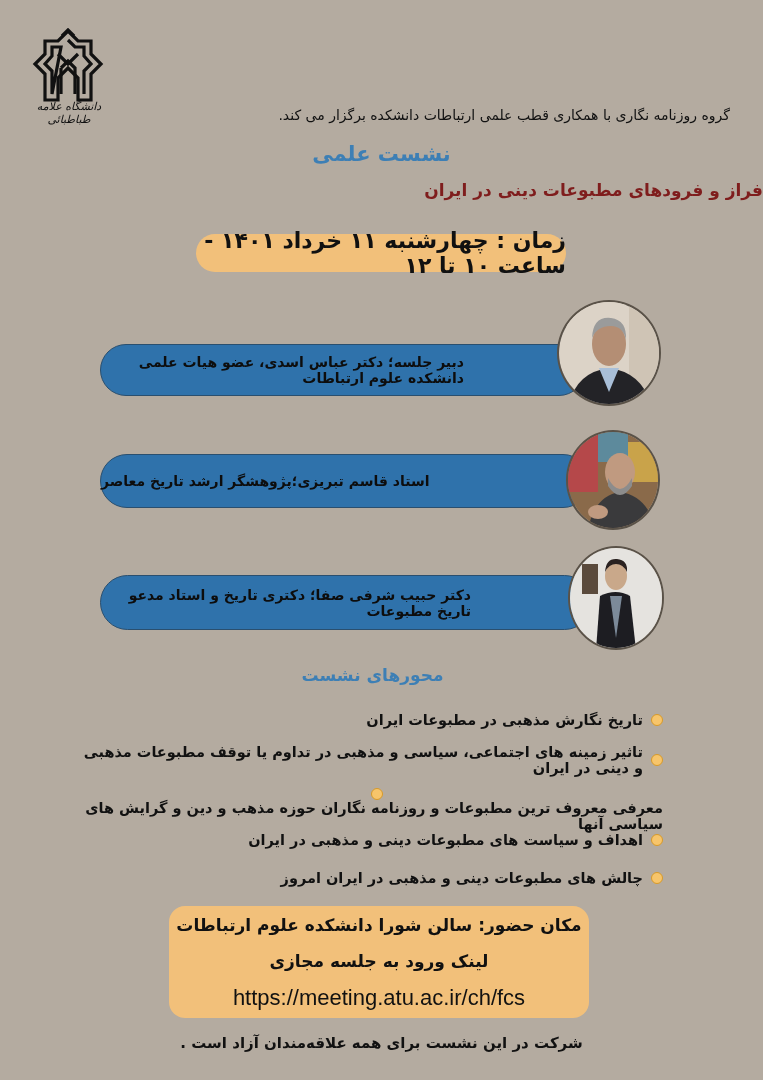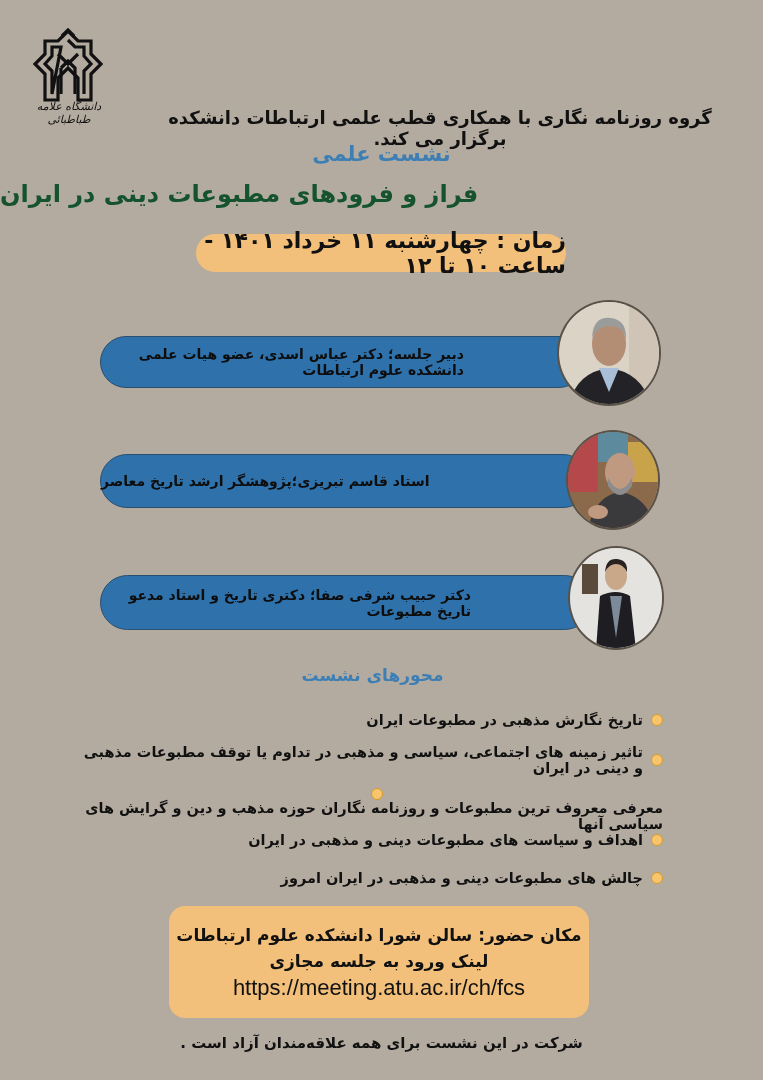--- a/index.html
+++ b/index.html
@@ -11,23 +11,23 @@
     font-family: "DejaVu Sans", sans-serif;
     color: #111;
   }
   .abs { position: absolute; }
   .rtl { direction: rtl; }
 
   
   .logo { left: 28px; top: 28px; width: 80px; height: 100px; }
   .logo-text { left: 24px; top: 100px; width: 90px; font-family: "DejaVu Serif", serif; font-size: 11px; font-style: italic; text-align: center; color: #111; }
 
-  .organizer { left: 150px; top: 107px; width: 580px; font-size: 18px; font-weight: bold; text-align: center; }
+  .organizer { left: 150px; top: 107px; width: 580px; font-size: 14px; font-weight: normal; text-align: right; }
   .event-type { left: 0; top: 142px; width: 763px; font-size: 21px; font-weight: bold; color: #3d7fb5; text-align: center; }
-  .event-title { left: 0; top: 180px; width: 763px; font-size: 24px; font-weight: bold; color: #14532d; text-align: left; }
+  .event-title { left: 0; top: 180px; width: 763px; font-size: 17px; font-weight: bold; color: #7f1d1d; text-align: right; }
 
   .time-badge {
     left: 196px; top: 234px; width: 370px; height: 38px;
     background: #f2c07a; border-radius: 19px;
     display: flex; align-items: center; justify-content: center;
     font-size: 22px; font-weight: bold;
   }
 
   .speaker-pill {
     background: #2f72ab;
@@ -53,21 +53,21 @@
   }
   .bullet {
     width: 10px; height: 10px; border-radius: 50%;
     background: #f7c56b; border: 1px solid #d79a2a;
     margin-left: 8px; flex-shrink: 0;
   }
 
   .venue-box {
     left: 169px; top: 906px; width: 420px; height: 112px;
     background: #f2c07a; border-radius: 16px;
-    display: flex; flex-direction: column; align-items: center; justify-content: center;
+    display: flex; flex-direction: column; align-items: center; justify-content: center; gap: 10px;
   }
   .venue-line { font-size: 17px; font-weight: bold; line-height: 26px; }
   .venue-url { font-family: "Liberation Sans", sans-serif; font-size: 22px; line-height: 28px; direction: ltr; }
 
   .footer { left: 0; top: 1034px; width: 763px; font-size: 15px; font-weight: bold; text-align: center; }
 </style>
 </head>
 <body>
 
 <div class="abs logo">
@@ -83,21 +83,21 @@
 <div class="abs logo-text rtl">دانشگاه علامه طباطبائی</div>
 
 <div class="abs organizer rtl">گروه روزنامه نگاری با همکاری قطب علمی ارتباطات دانشکده برگزار می کند.</div>
 <div class="abs event-type rtl">نشست علمی</div>
 <div class="abs event-title rtl">فراز و فرودهای مطبوعات دینی در ایران</div>
 
 <div class="abs time-badge rtl">
   <span>زمان : چهارشنبه ۱۱ خرداد ۱۴۰۱ - ساعت ۱۰ تا ۱۲</span>
 </div>
 
-<div class="abs speaker-pill rtl" style="left:100px; top:336px; width:485px; height:52px;">
+<div class="abs speaker-pill rtl" style="left:100px; top:344px; width:485px; height:52px;">
   <span>دبیر  جلسه؛ دکتر عباس اسدی، عضو هیات علمی دانشکده علوم ارتباطات</span>
 </div>
 <div class="abs speaker-photo" style="left:557px; top:300px; width:104px; height:106px; background:radial-gradient(circle at 45% 35%, #b9a894 0 22%, #d8cfc3 23% 45%, #2a2a2e 46% 100%);">
   <svg width="100" height="102" viewBox="0 0 100 102">
     <rect width="100" height="102" fill="#dcd3c7"></rect>
     <rect x="70" y="0" width="30" height="102" fill="#cfc4b5"></rect>
     <path d="M10 102 Q18 70 50 66 Q82 70 92 102 Z" fill="#232327"></path>
     <path d="M40 66 L50 90 L60 66 Z" fill="#a9bfd8"></path>
     <ellipse cx="50" cy="42" rx="17" ry="22" fill="#b48e74"></ellipse>
     <path d="M33 36 Q34 14 52 16 Q68 18 67 38 Q64 24 52 24 Q38 24 33 36 Z" fill="#9a9b9b"></path>

